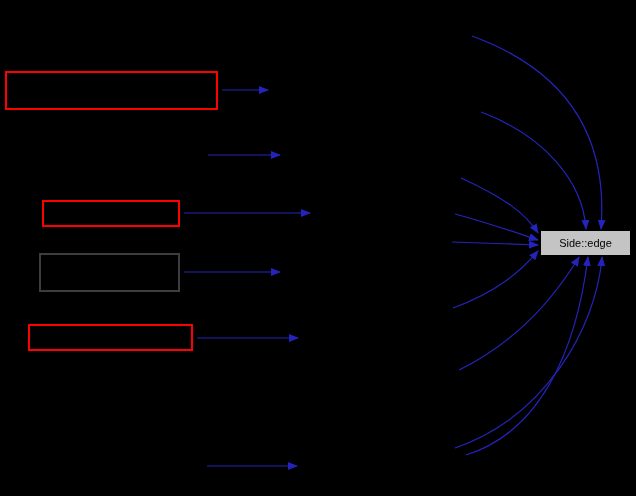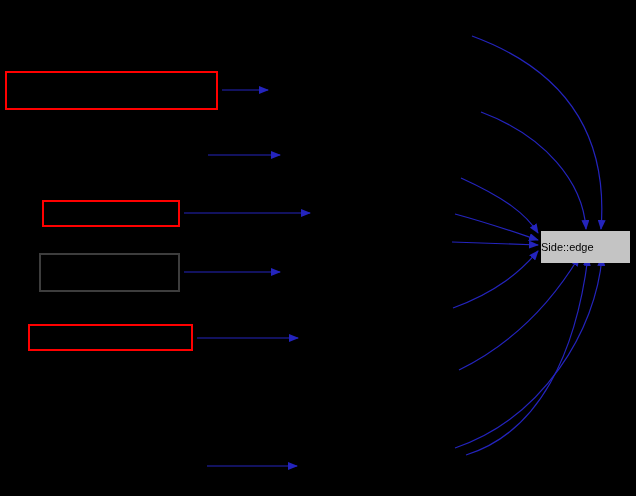--- a/index.html
+++ b/index.html
@@ -48,26 +48,27 @@
   }
   .box-1 { left: 5px;  top: 71px;  width: 213px; height: 39px; }
   .box-2 { left: 42px; top: 200px; width: 138px; height: 27px; }
   .box-3 { left: 39px; top: 253px; width: 141px; height: 39px; }
   .box-4 { left: 28px; top: 324px; width: 165px; height: 27px; }
   .target-node {
     position: absolute;
     left: 541px;
     top: 231px;
     width: 89px;
-    height: 32px;
+    height: 24px;
     box-sizing: border-box;
     background: var(--node-fill, #c4c4c4);
     color: var(--node-text, #000000);
     display: flex;
     align-items: center;
+    justify-content: center;
     font-size: 11px;
     line-height: 1;
   }
 </style>
 </head>
 <body style="background: rgb(0, 0, 0);">
 
 <div class="canvas">
 
   <div class="graph-box red-box box-1"></div>

